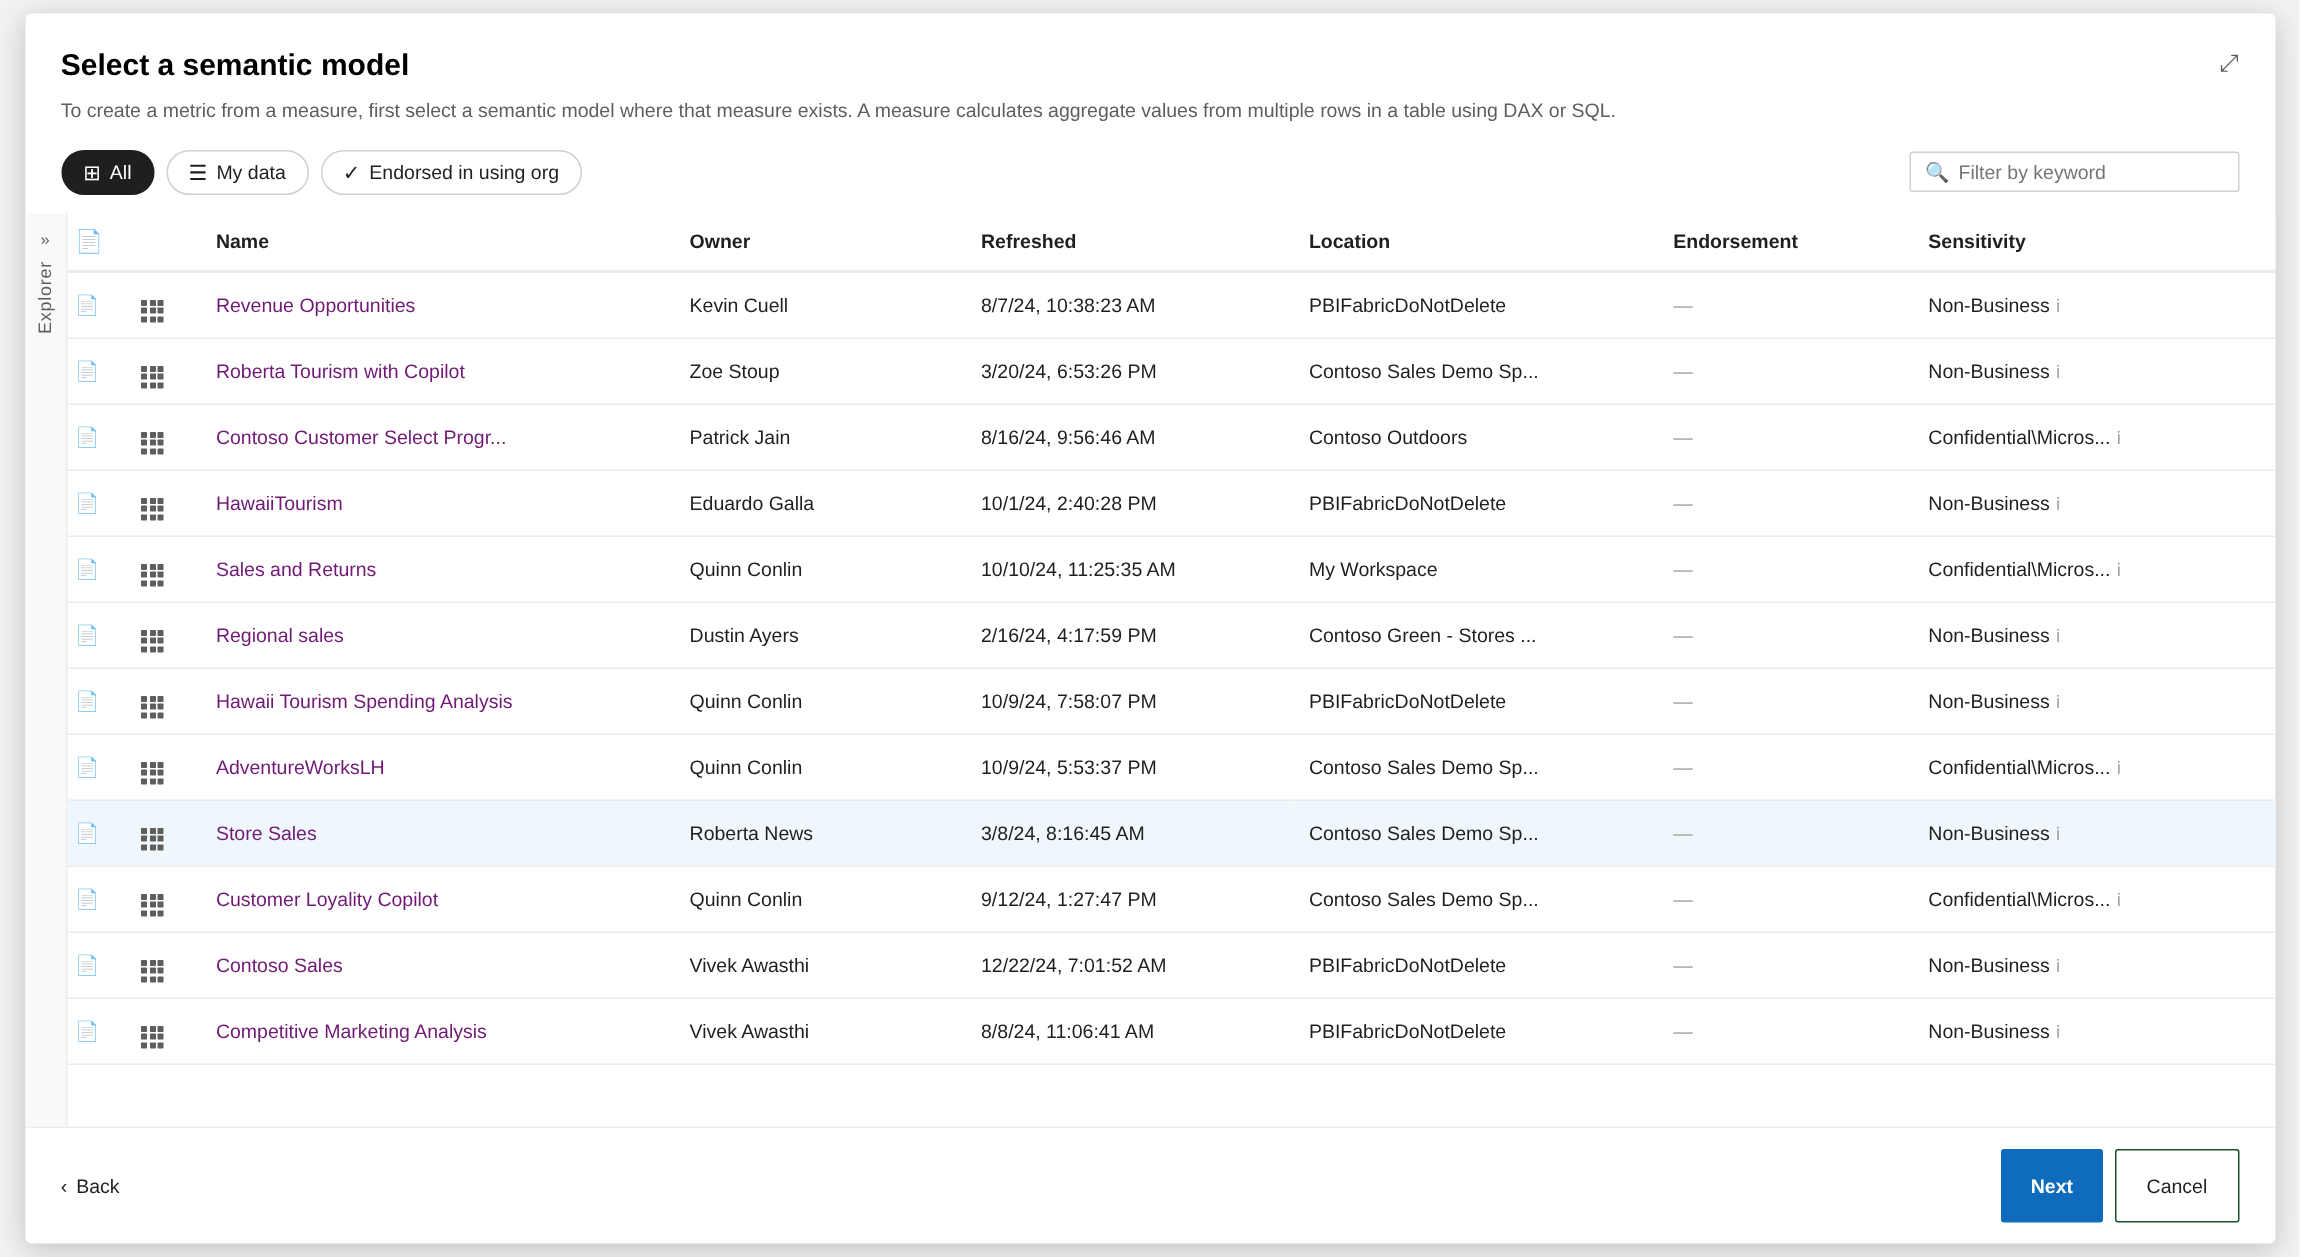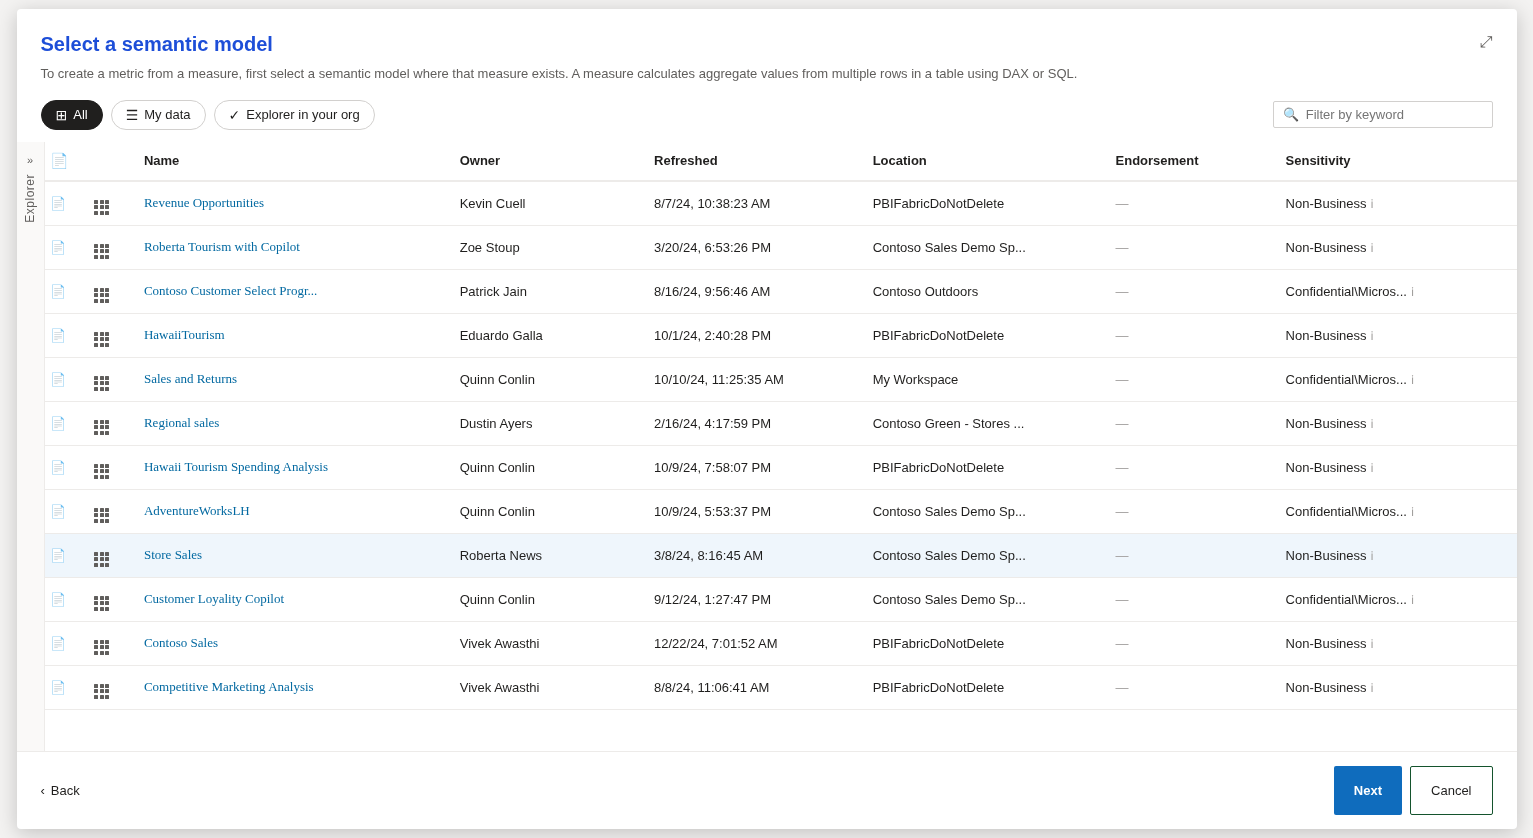--- a/index.html
+++ b/index.html
@@ -24,21 +24,21 @@
     }
     .dialog-header {
       padding: 24px 24px 0 24px;
       display: flex;
       justify-content: space-between;
       align-items: flex-start;
     }
     .dialog-title {
       font-size: 20px;
       font-weight: 600;
-      color: #1d4ed8;
+      color: #000000;
     }
     .expand-icon {
       color: #605e5c;
       cursor: pointer;
       font-size: 16px;
     }
     .dialog-subtitle {
       padding: 8px 24px 16px 24px;
       color: #605e5c;
       font-size: 13px;
@@ -154,23 +154,22 @@
     tbody tr.selected { background: #eff6fc; }
     tbody td {
       padding: 10px 12px;
       font-size: 13px;
       color: #201f1e;
       vertical-align: middle;
     }
     tbody td:first-child { padding: 10px 6px; }
     tbody td:nth-child(2) { padding: 10px 6px; }
     .name-cell {
-      color: #0369a1;
-      cursor: pointer;
-      font-family: Liberation Serif, serif;
+      color: #701a75;
+      cursor: pointer;
     }
     .dash { color: #a19f9d; }
     .sensitivity-cell {
       display: flex;
       align-items: center;
       gap: 4px;
     }
     .info-icon {
       color: #a19f9d;
       font-size: 12px;
@@ -257,21 +256,21 @@
     <button class="filter-btn active">
       <span class="btn-icon">⊞</span>
       <span>All</span>
     </button>
     <button class="filter-btn">
       <span class="btn-icon">☰</span>
       <span>My data</span>
     </button>
     <button class="filter-btn">
       <span class="btn-icon">✓</span>
-      <span>Explorer in your org</span>
+      <span>Endorsed in using org</span>
     </button>
     <div class="spacer"></div>
     <div class="search-box">
       <span class="search-icon">🔍</span>
       <input type="text" placeholder="Filter by keyword" style="">
     </div>
   </div>
 
   <div class="content-area">
 

